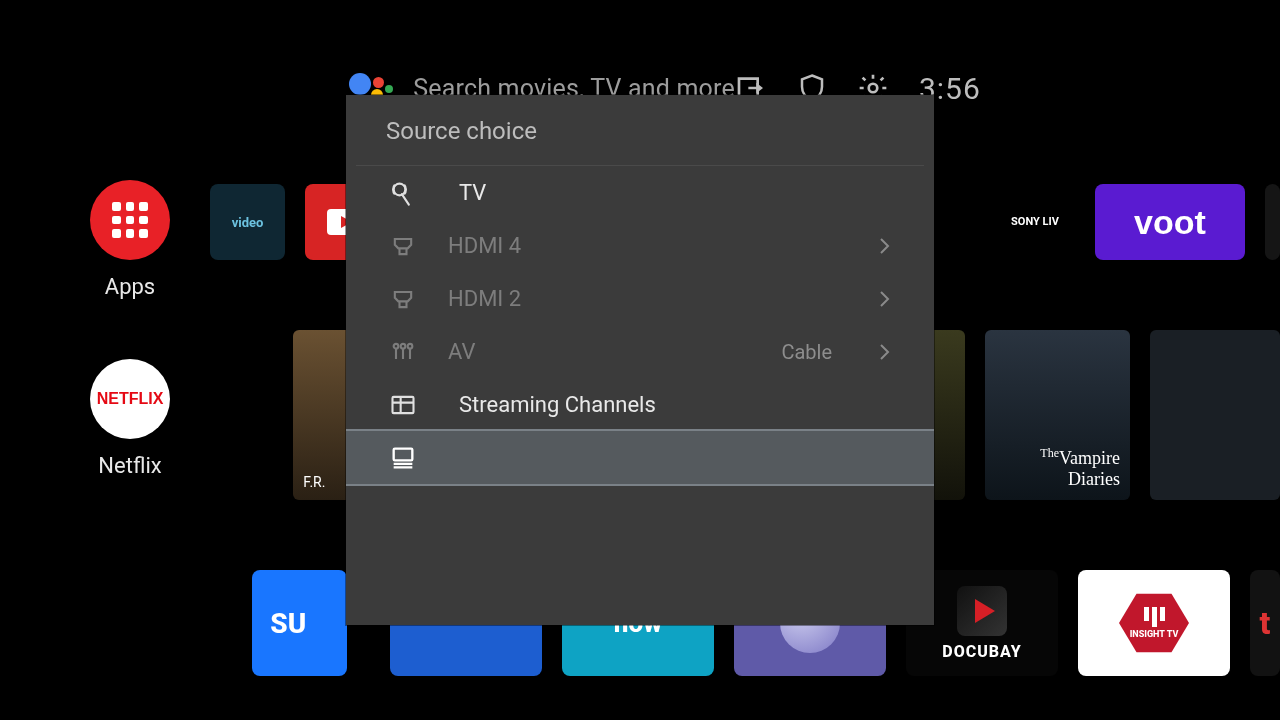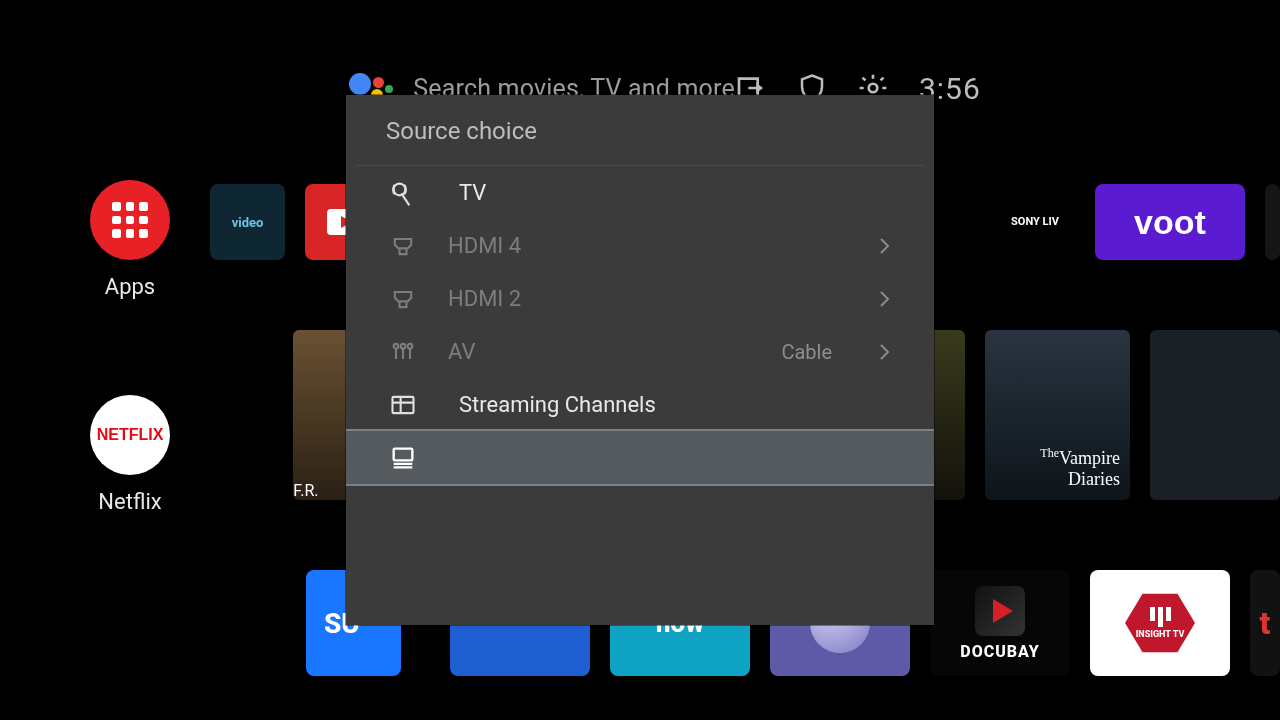--- a/index.html
+++ b/index.html
@@ -15,49 +15,49 @@
   .al-red    { width:11px; height:11px; background:#ea4335; left:24px; top:10px; }
   .al-yellow { width:12px; height:12px; background:#fbbc05; left:22px; top:22px; }
   .al-green  { width:8px;  height:8px;  background:#34a853; left:36px; top:18px; }
   .search-text { font-size:25px; color:#9c9c9c; letter-spacing:0.2px; }
   .top-right { display:flex; align-items:center; gap:30px; }
   .top-icon { color:#bdbdbd; display:flex; align-items:center; justify-content:center; }
   .top-icon svg { stroke:#bdbdbd; }
   .clock { font-size:30px; color:#bdbdbd; letter-spacing:1px; }
 
   
-  .rail { position:absolute; left:90px; top:180px; display:flex; flex-direction:column; gap:96px; align-items:center; }
+  .rail { position:absolute; left:90px; top:180px; display:flex; flex-direction:column; gap:60px; align-items:center; }
   .rail-item { display:flex; flex-direction:column; align-items:center; gap:14px; }
   .circle { width:80px; height:80px; border-radius:50%; display:flex; align-items:center; justify-content:center; font-weight:700; }
   .circle.red { background:#e82127; color:#fff; }
   .circle.white { background:#fff; color:#e50914; font-size:16px; font-family: Arial Black, Arial, sans-serif; }
   .circle.tcl { background:#e82127; color:#fff; flex-direction:column; font-family: Arial Black, Arial, sans-serif;}
   .rail-label { font-size:22px; color:#e8e8e8; }
   .grid9 { width:36px; height:36px; display:grid; grid-template-columns:repeat(3,1fr); grid-template-rows:repeat(3,1fr); gap:5px; }
   .grid9 span{ background:#fff; border-radius:2px; }
 
   
   .rows { position:absolute; left:210px; top:180px; right:0; display:flex; flex-direction:column; gap:60px; }
   .row  { display:flex; gap:20px; }
   .tile { height:76px; border-radius:8px; flex:none; display:flex; align-items:center; justify-content:center; color:#fff; font-weight:700; }
   .content-tile { height:170px; border-radius:6px; flex:none; display:flex; align-items:flex-end; justify-content:flex-end; padding:10px; color:#fff; font-size:20px; text-align:right; }
   .content-tile.w145{width:145px}
   .content-tile.w130{width:130px}
-  .app-tile { height:106px; border-radius:8px; flex:none; display:flex; align-items:center; justify-content:center; color:#fff; font-weight:800; font-size:28px; } .app-tile.w140{width:140px} .app-tile.w95{width:95px} .app-tile.w30{width:30px}
+  .app-tile { height:106px; border-radius:8px; flex:none; display:flex; align-items:center; justify-content:center; color:#fff; font-weight:800; font-size:28px; } .app-tile.w140{width:152px} .app-tile.w95{width:95px} .app-tile.w30{width:30px}
 
   
   .t-prime { background:#0f2733; color:#6cc2e0; font-size:13px; width:75px;}
   .t-red   { background:#d72424; width:80px;}
   .t-red svg{}
   .t-teal  { background:#23bfa0; width:30px;}
   .t-sony  { background:#000; width:80px; font-size:11px; text-align:center; line-height:1.1;}
   .t-voot  { background:#5a1bd1; width:150px; font-size:34px; font-family:Arial;}
   .t-blank { background:#151515; width:15px;}
 
-  .c-friends { background:linear-gradient(#6a5132,#2a2014); width:80px; color:#fff; font-size:16px; align-items:flex-end; justify-content:flex-start; padding:0;}
+  .c-friends { background:linear-gradient(#6a5132,#2a2014); width:80px; color:#fff; font-size:14px; align-items:flex-end; justify-content:flex-start; padding:10px;}
   .c-money   { background:linear-gradient(#3a3a1e,#12120a); }
   .c-vamp    { background:linear-gradient(#2a3440,#0d141a); }
   .c-vamp span{font-family:Georgia,serif; font-size:18px;}
   .su-blue   { background:#1976ff; color:#fff; }
   .nb-blue   { background:#2d6bd6; font-size:22px;}
   .docubay   { background:#060606; flex-direction:column; gap:6px;}
   .docubay .logo{ width:50px; height:50px; border-radius:8px; background:linear-gradient(135deg,#111,#333); display:flex; align-items:center; justify-content:center;}
   .docubay .logo::after{content:""; border-left:20px solid #d61f26; border-top:12px solid transparent; border-bottom:12px solid transparent; margin-left:6px;}
   .docubay .t{font-size:16px; letter-spacing:1px;}
   .insight   { background:#fff;}

